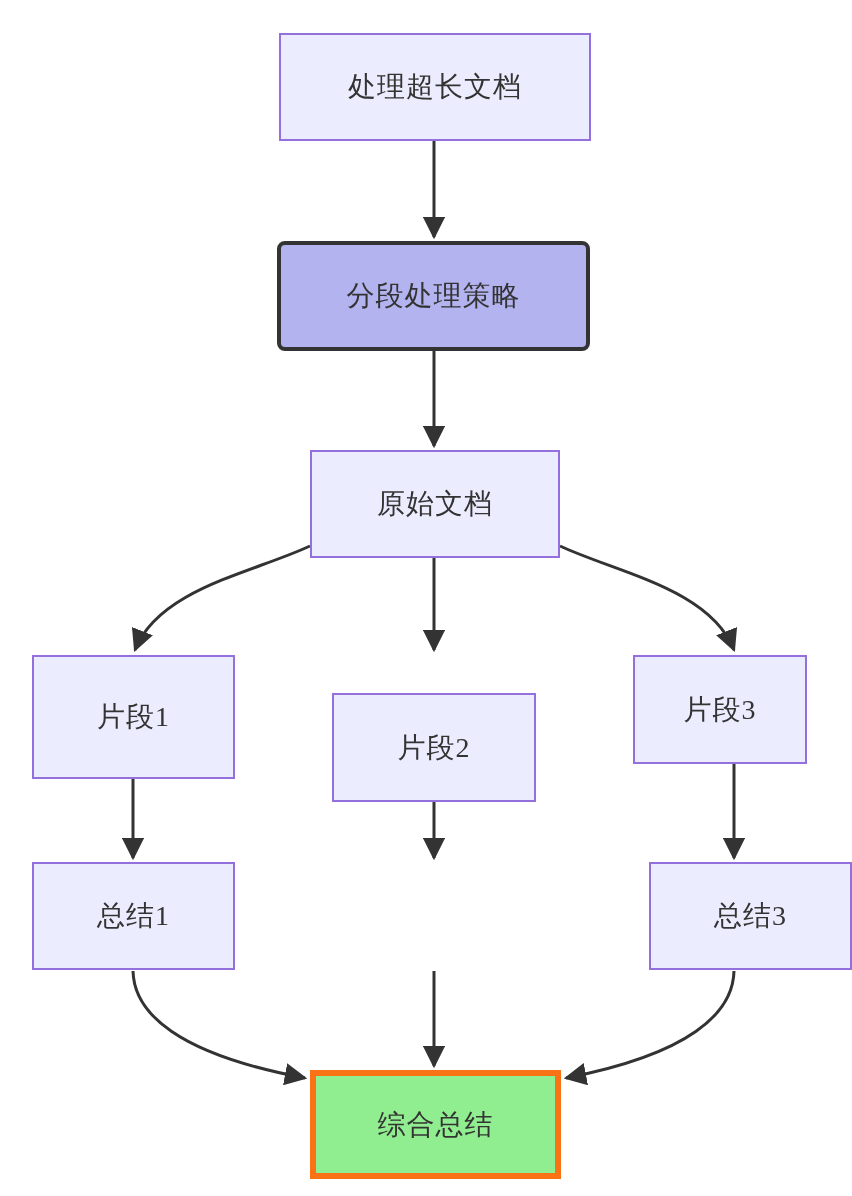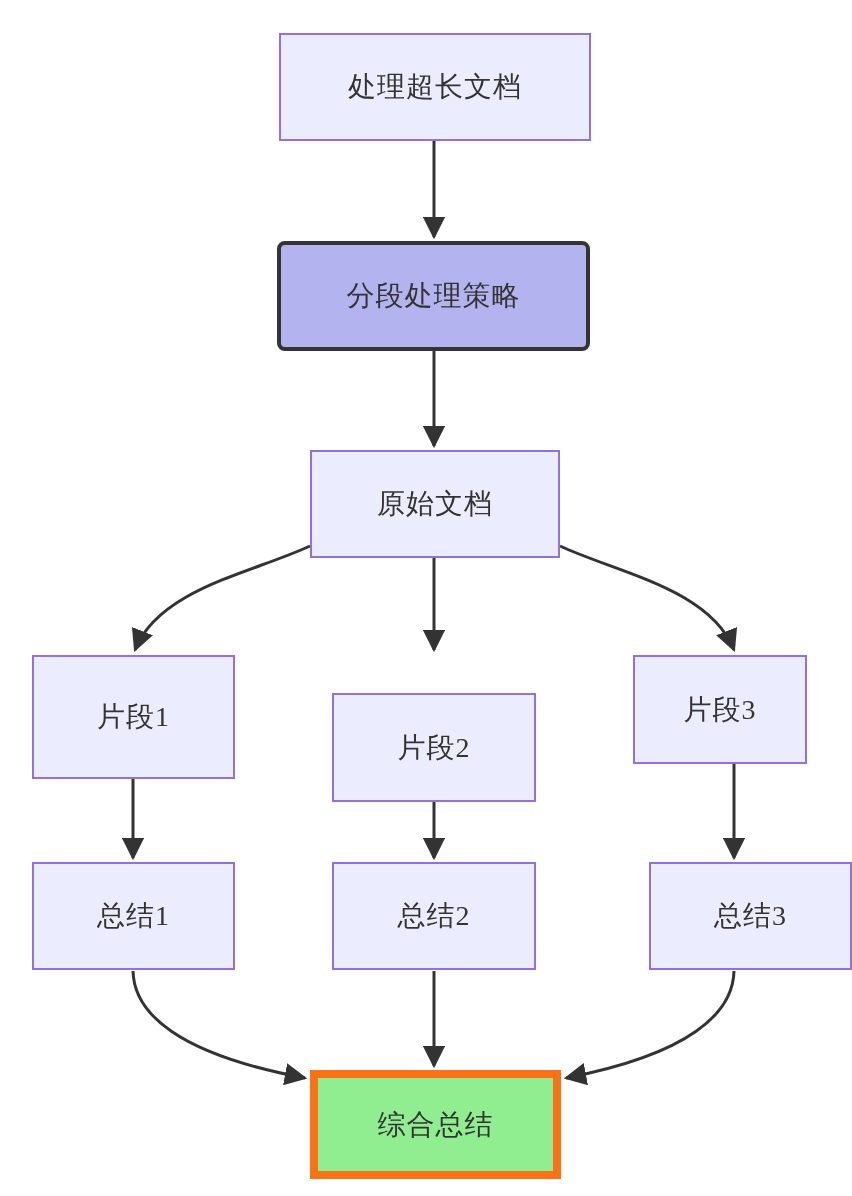--- a/index.html
+++ b/index.html
@@ -42,21 +42,21 @@
   .node--default {
     background: #ECECFF;
     border: 2px solid #9370DB;
   }
   .node--strategy {
     background: #B3B3F0;
     border: 4px solid #333333;
   }
   .node--final {
     background: #90EE90;
-    border: 8px solid #f97316;
+    border: 6px solid #f97316;
   }
 </style>
 </head>
 <body>
 
 <div class="canvas">
 
   <svg class="edges-layer" viewBox="0 0 852 1196" xmlns="http://www.w3.org/2000/svg">
     <defs>
       <marker id="arrow" viewBox="0 0 10 10" refX="9" refY="5" markerWidth="7.5" markerHeight="7.5" orient="auto">
@@ -83,19 +83,18 @@
   <div class="node node--default" style="left:310px; top:450px; width:250px; height:108px;">原始文档</div>
 
   <div class="node node--default" style="left:32px; top:655px; width:203px; height:124px;">片段1</div>
 
   <div class="node node--default" style="left:332px; top:669px; width:204px; height:109px;margin-top:24px;">片段2</div>
 
   <div class="node node--default" style="left:633px; top:655px; width:174px; height:109px;">片段3</div>
 
   <div class="node node--default" style="left:32px; top:862px; width:203px; height:108px;">总结1</div>
 
-  <div class="node node--default" style="left:332px; top:862px; width:204px; height:108px;">总结2</div>
 
   <div class="node node--default" style="left:649px; top:862px; width:203px; height:108px;">总结3</div>
 
   <div class="node node--final" style="left:310px; top:1070px; width:251px; height:109px;">综合总结</div>
 
 </div>
 
 </body></html>

